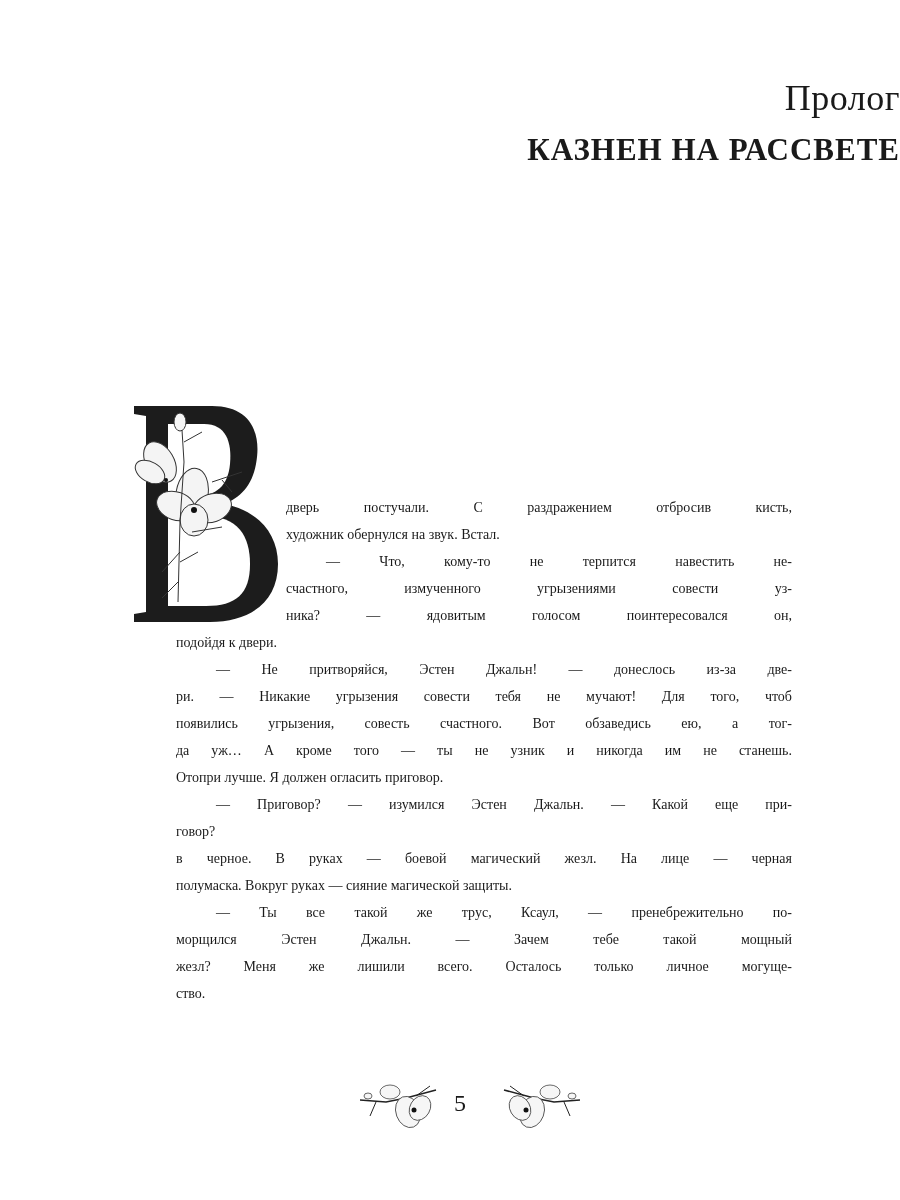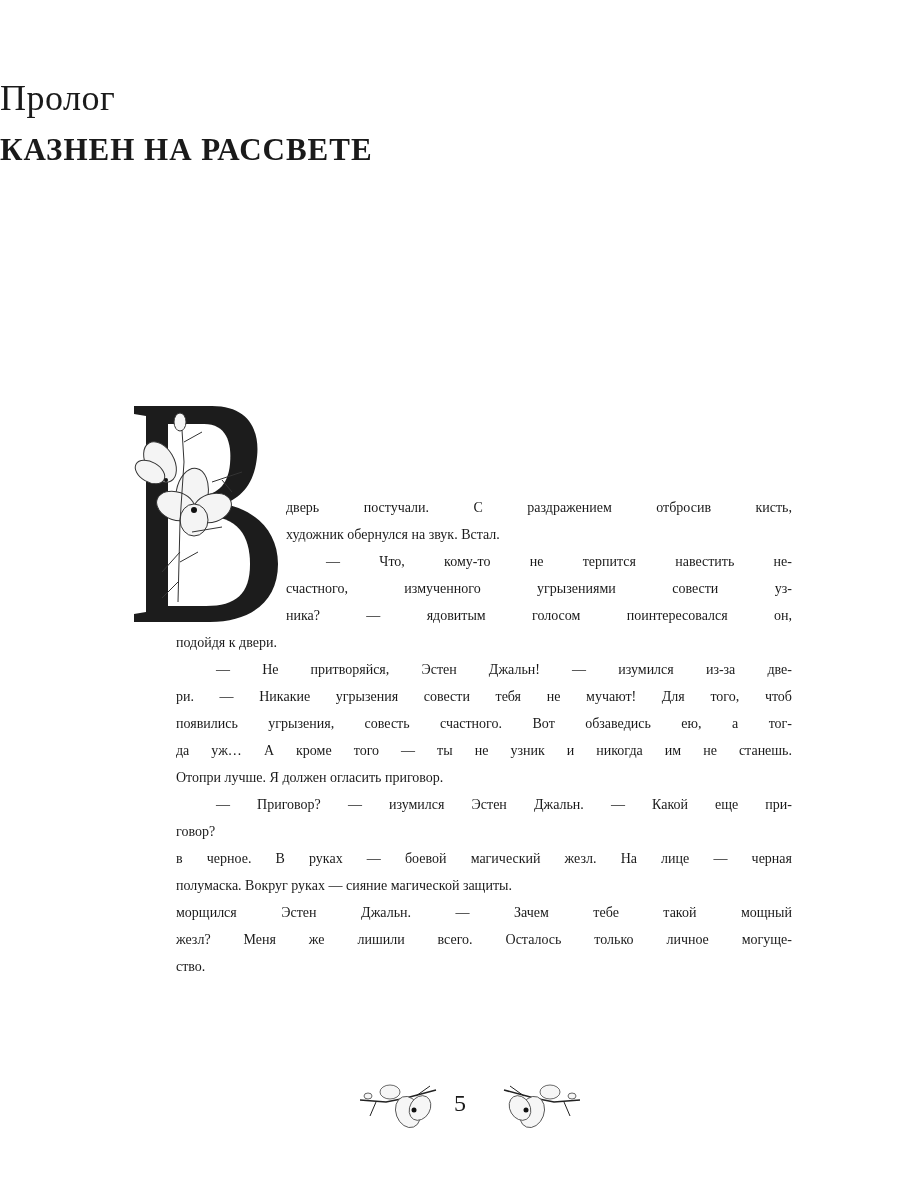--- a/index.html
+++ b/index.html
@@ -1,18 +1,18 @@
 <!DOCTYPE html>
 <html><head>
 <meta charset="utf-8">
 <style>
   html, body { margin: 0; padding: 0; background: #ffffff; }
   body { width: 900px; height: 1200px; position: relative; overflow: hidden;
          font-family: "Liberation Serif", "DejaVu Serif", serif; color: #1a1a1a; }
-  .title-block { position: absolute; left: 0; top: 72px; width: 900px; text-align: left; }
+  .title-block { position: absolute; left: 0; top: 72px; width: 900px; text-align: right; }
   .chapter-label { font-size: 36px; line-height: 52px; letter-spacing: 0.5px; }
   .chapter-title { font-size: 31px; line-height: 52px; letter-spacing: 1px; font-weight: bold; }
   .dropcap { position: absolute; left: 132px; top: 402px; width: 150px; height: 222px; }
   .text-block { position: absolute; left: 132px; top: 494px; width: 660px;
                 font-size: 14px; line-height: 27px; text-align: justify; }
   .line { display: block; height: 27px; white-space: nowrap; text-align-last: justify; margin-left: 44px; }
   .line.last { text-align-last: left; }
   .line.ind-dc { margin-left: 154px; }
   .line.para { text-indent: 40px; }
   .footer { position: absolute; left: 0; top: 1076px; width: 900px; height: 60px; }
@@ -54,29 +54,30 @@
   </svg>
 </div>
 
 <div class="text-block" id="textblock">
     <span class="line ind-dc">дверь постучали. С раздражением отбросив кисть,</span>
     <span class="line ind-dc last">художник обернулся на звук. Встал.</span>
     <span class="line ind-dc para">— Что, кому-то не терпится навестить не-</span>
     <span class="line ind-dc">счастного, измученного угрызениями совести уз-</span>
     <span class="line ind-dc">ника? — ядовитым голосом поинтересовался он,</span>
     <span class="line last">подойдя к двери.</span>
-    <span class="line para">— Не притворяйся, Эстен Джальн! — изумился из-за две-</span>
+    <span class="line para">— Не притворяйся, Эстен Джальн! — донеслось из-за две-</span>
     <span class="line">ри. — Никакие угрызения совести тебя не мучают! Для того, чтоб</span>
     <span class="line">появились угрызения, совесть счастного. Вот обзаведись ею, а тог-</span>
     <span class="line">да уж… А кроме того — ты не узник и никогда им не станешь.</span>
     <span class="line last">Отопри лучше. Я должен огласить приговор.</span>
     <span class="line para">— Приговор? — изумился Эстен Джальн. — Какой еще при-</span>
     <span class="line last">говор?</span>
     <span class="line">в черное. В руках — боевой магический жезл. На лице — черная</span>
     <span class="line last">полумаска. Вокруг руках — сияние магической защиты.</span>
+    <span class="line para">— Ты все такой же трус, Ксаул, — пренебрежительно по-</span>
     <span class="line">морщился Эстен Джальн. — Зачем тебе такой мощный</span>
     <span class="line">жезл? Меня же лишили всего. Осталось только личное могуще-</span>
     <span class="line last">ство.</span>
   </div>
 
 <div class="footer">
   <div class="ornament" style="left:356px">
     <svg width="90" height="60" viewBox="0 0 90 60">
       <path d="M4 24 L30 26 L50 22 L80 14" stroke="#222" stroke-width="1.5" fill="none"></path>
       <path d="M20 26 L14 40 M60 20 L74 10" stroke="#222" stroke-width="1" fill="none"></path>

